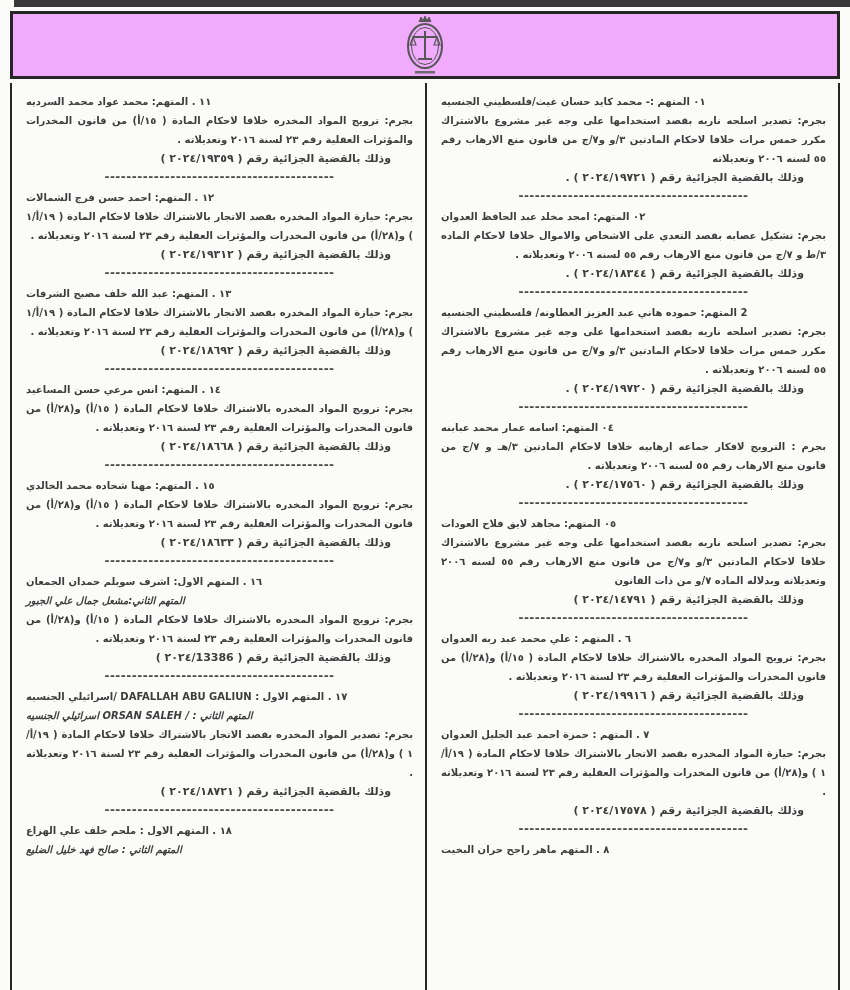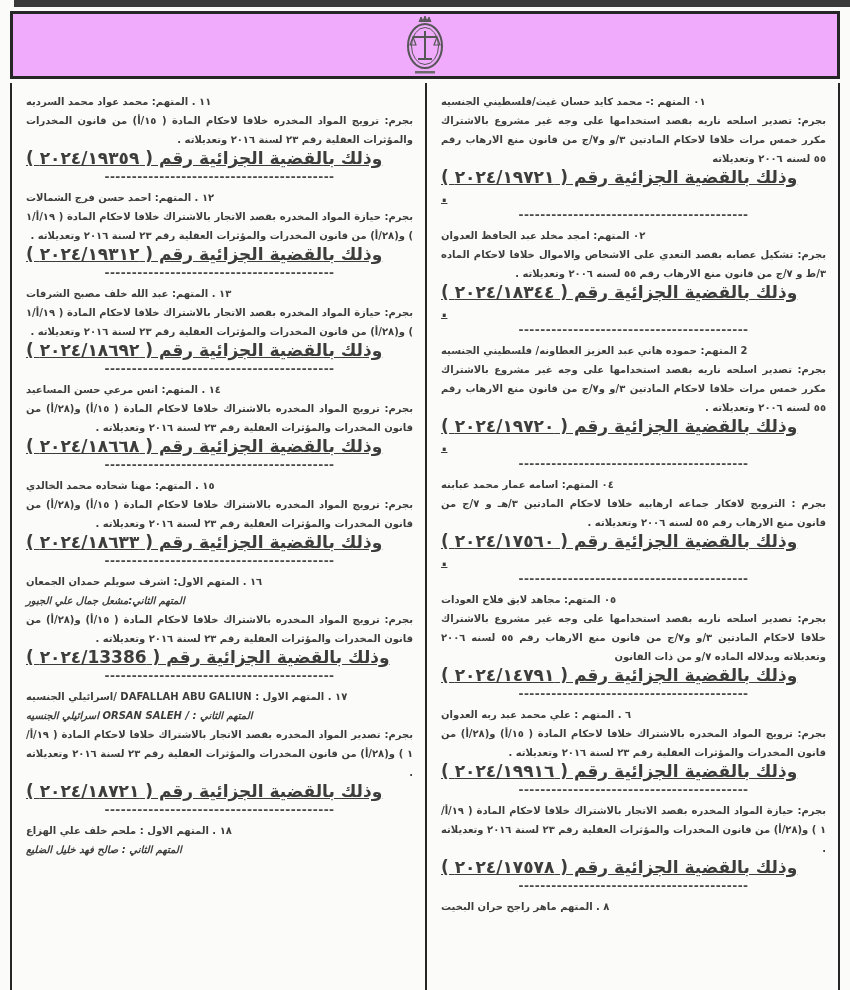--- a/index.html
+++ b/index.html
@@ -29,21 +29,21 @@
     display:flex;flex-direction:row;
     border-left:2px solid #262626;border-right:2px solid #262626;
     box-sizing:border-box;background:#fbfbf9;
   }
   .col{width:50%;box-sizing:border-box;padding:9px 12px 0 14px;overflow:hidden;}
   .col-a{border-left:2px solid #262626;}
   .entry{margin:0;}
   .nline{font-size:10px;line-height:19px;text-align:left;}
   .nline.indent{padding-right:30px;font-style:italic;}
   .charge{font-size:10px;line-height:19px;text-align:justify;}
-  .caseline{font-size:17px;line-height:19px;text-align:left;padding-right:22px;text-decoration:underline;}
+  .caseline{font-size:11px;line-height:19px;text-align:right;padding-right:22px;}
   .sep{
     text-align:center;font-size:12px;line-height:13px;margin:3px 0 4px;
     color:#4a4a4a;white-space:nowrap;overflow:hidden;letter-spacing:0.5px;
     font-weight:bold;
   }
 </style>
 </head>
 <body>
 
 <div class="page">
@@ -125,20 +125,21 @@
       </article>
 
       <article class="entry">
         <div class="nline">٦ . المتهم : علي محمد عبد ربه العدوان</div>
         <div class="charge">بجرم: ترويج المواد المخدره بالاشتراك خلافا لاحكام المادة ( ١٥/أ) و(٢٨/أ) من قانون المخدرات والمؤثرات العقلية رقم ٢٣ لسنة ٢٠١٦ وتعديلاته .</div>
         <div class="caseline">وذلك بالقضية الجزائية رقم ( ٢٠٢٤/١٩٩١٦ )</div>
         <div class="sep">------------------------------------------</div>
       </article>
 
       <article class="entry">
+        <div class="nline">٧ . المتهم : حمزة احمد عبد الجليل العدوان</div>
         <div class="charge">بجرم: حيازة المواد المخدره بقصد الاتجار بالاشتراك خلافا لاحكام المادة ( ١٩/أ/١ ) و(٢٨/أ) من قانون المخدرات والمؤثرات العقلية رقم ٢٣ لسنة ٢٠١٦ وتعديلاته .</div>
         <div class="caseline">وذلك بالقضية الجزائية رقم ( ٢٠٢٤/١٧٥٧٨ )</div>
         <div class="sep">------------------------------------------</div>
       </article>
 
       <article class="entry">
         <div class="nline">٨ . المتهم ماهر راجح حران البخيت</div>
 
       </article>
 

